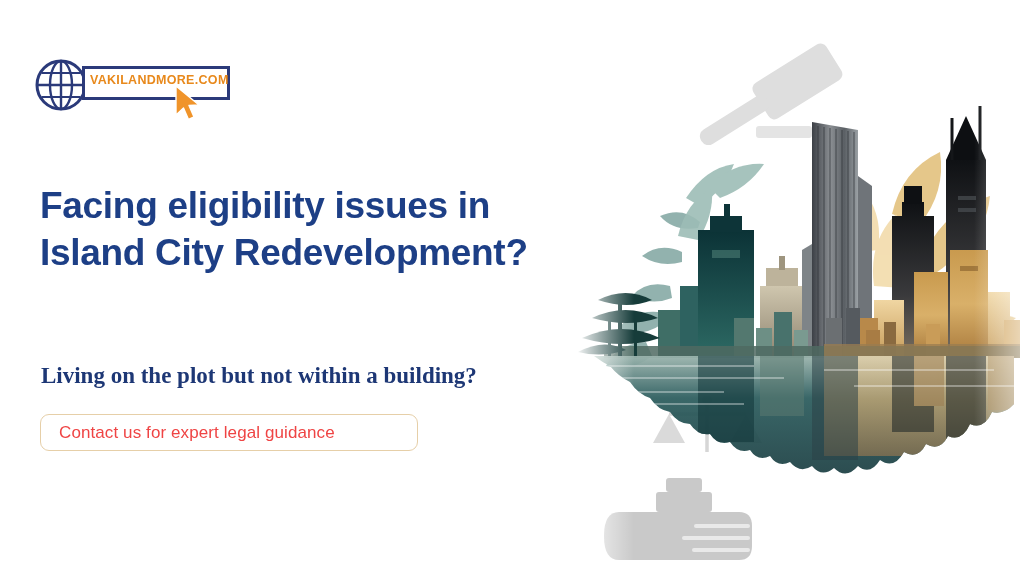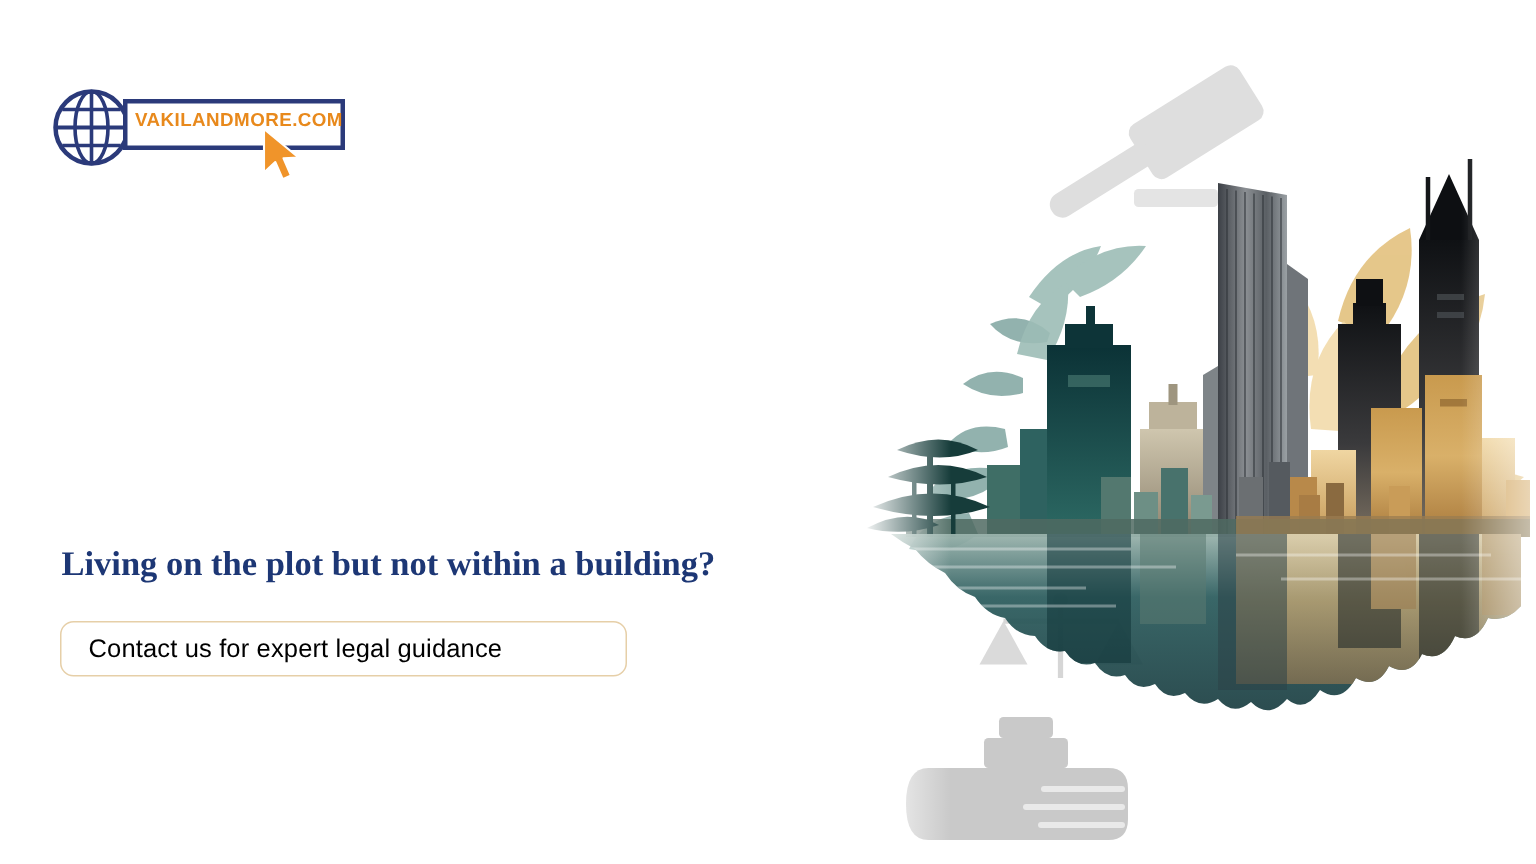--- a/index.html
+++ b/index.html
@@ -84,21 +84,21 @@
     border: 1.6px solid #e6cfa8;
     border-radius: 9px;
     background: #ffffff;
     box-sizing: border-box;
     display: flex;
     align-items: center;
     cursor: pointer;
   }
   .cta-label {
     padding-left: 18px;
-    color: #000000;
+    color: #ef4444;
     font-size: 17px;
     font-weight: 500;
     letter-spacing: 0.1px;
     font-family: "Liberation Sans", sans-serif;
     white-space: nowrap;
   }
 
   
   .artwork {
     position: absolute;
@@ -128,20 +128,21 @@
     <div class="logo-url-box"></div>
     <div class="logo-url-text">VAKILANDMORE.COM</div>
 
     <div class="logo-cursor">
       <svg viewBox="0 0 34 40" width="34" height="40">
         <path d="M4 2 L4 31 L11.5 24 L16.5 35.5 L22 33 L17 21.5 L27 21 Z" fill="#f0942a" stroke="#ffffff" stroke-width="1.4" stroke-linejoin="round"></path>
       </svg>
     </div>
   </div>
 
+  <div class="headline">Facing eligibility issues in Island City Redevelopment?</div>
 
   <div class="subheadline">Living on the plot but not within a building?</div>
 
   <div class="cta-button">
     <span class="cta-label">Contact us for expert legal guidance</span>
   </div>
 
   <div class="artwork">
     <svg viewBox="0 0 450 576" width="450" height="576">
       <defs>

